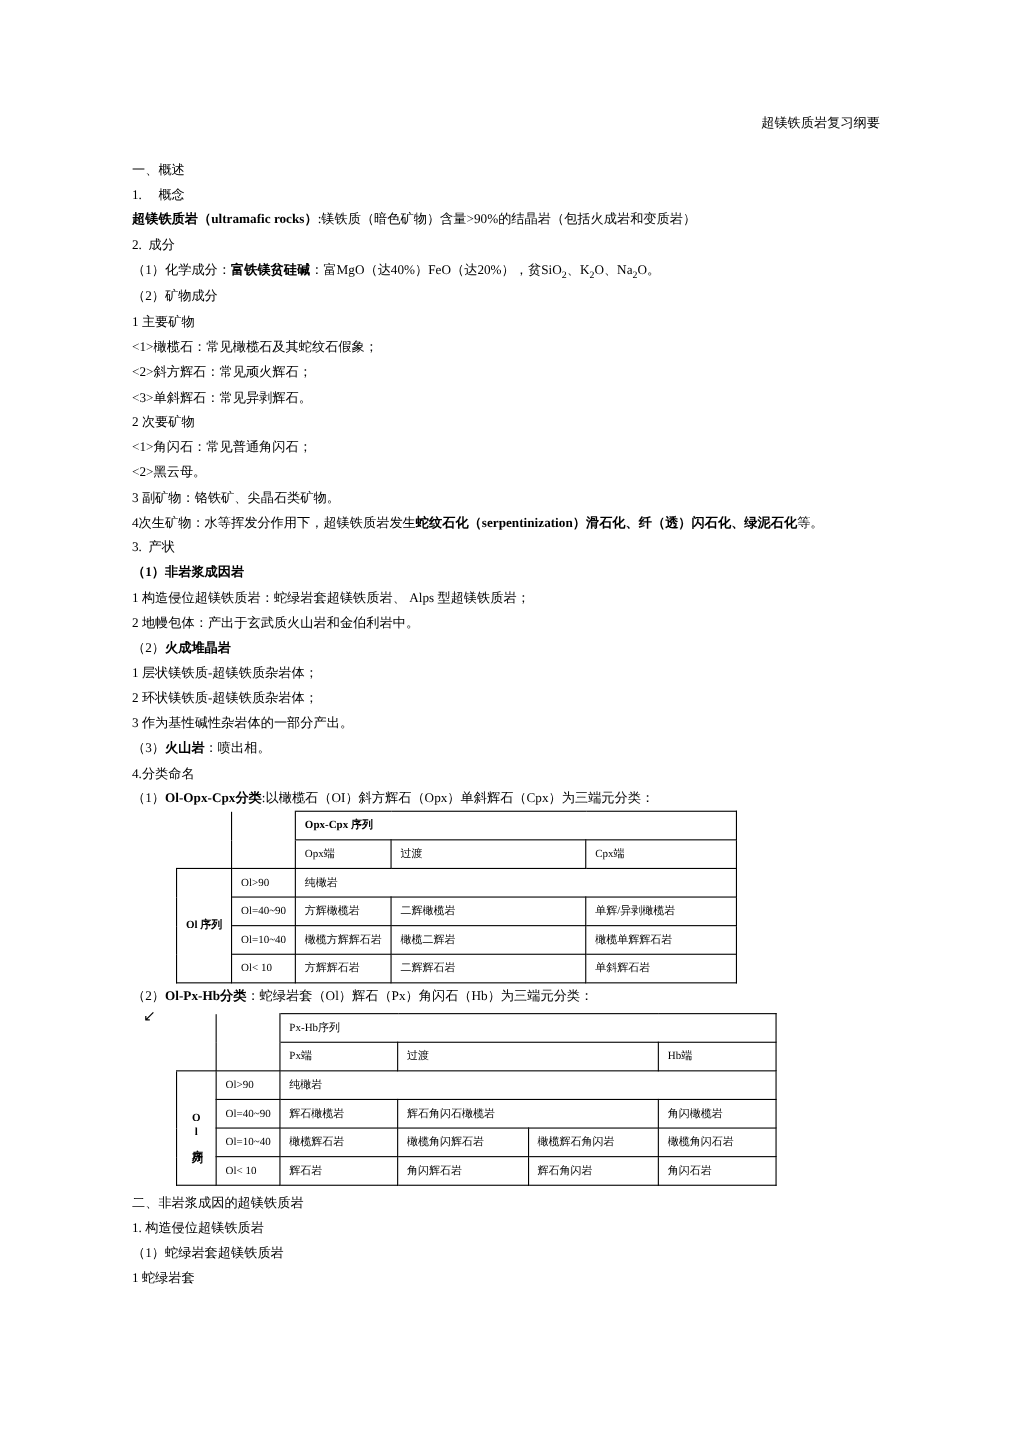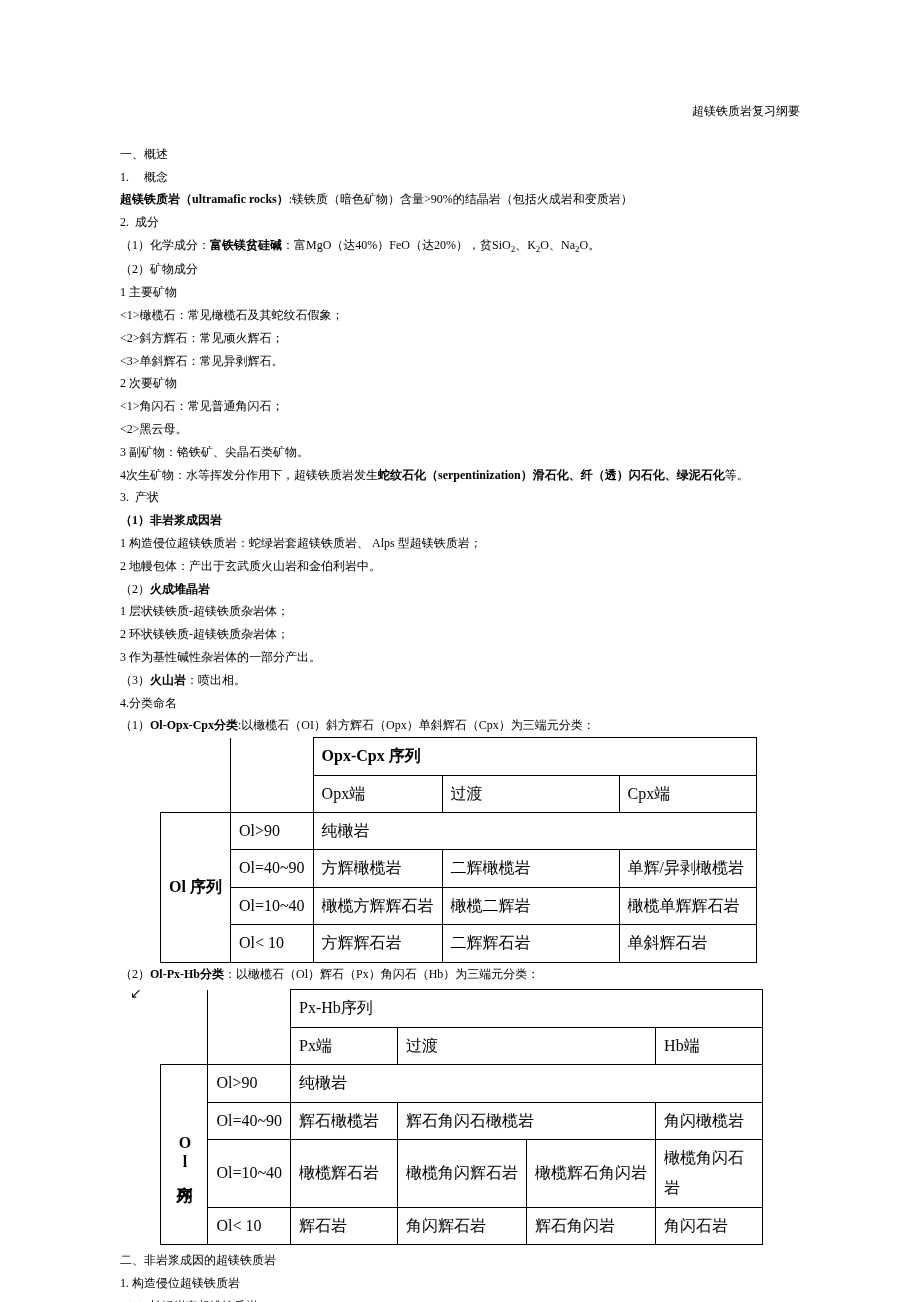--- a/index.html
+++ b/index.html
@@ -12,21 +12,21 @@
     padding: 100px 120px 60px 120px;
     width: 920px;
     box-sizing: border-box;
   }
   .title { margin-bottom: 20px; text-align: right; }
   .bold { font-weight: bold; }
   sub { font-size: 9px; }
   table {
     border-collapse: collapse;
     margin-left: 40px;
-    font-size: 16px;
+    font-size: 10px;
   }
   td {
     border: 1px solid #000;
     padding: 3px 8px;
     vertical-align: middle;
   }
   .noborder-top { border-top: none; }
   .noborder-left { border-left: none; }
   .noborder-bottom { border-bottom: none; }
   .vert {
@@ -130,21 +130,21 @@
   <tr>
     <td>Ol&lt; 10</td>
     <td>方辉辉石岩</td>
     <td>二辉辉石岩</td>
     <td>单斜辉石岩</td>
   </tr>
 </tbody>
   </table>
 
 <div style="position:relative">
-  <span>（2）</span><span class="bold">Ol-Px-Hb分类</span><span>：以橄榄石（Ol）辉石（Px）角闪石（Hb）为三端元分类：</span>
+  <span>（2）</span><span class="bold">Ol-Px-Hb分类</span><span>：蛇绿岩套（Ol）辉石（Px）角闪石（Hb）为三端元分类：</span>
   <div style="position:absolute; left:10px; top:18px; font-size:14px;">↙</div>
 </div>
 
 <table class="t2">
   <tbody>
       <tr>
     <td class="noborder-top noborder-left noborder-bottom"></td>
     <td class="noborder-top noborder-left noborder-bottom"></td>
     <td colspan="4">Px-Hb序列</td>
   </tr>

